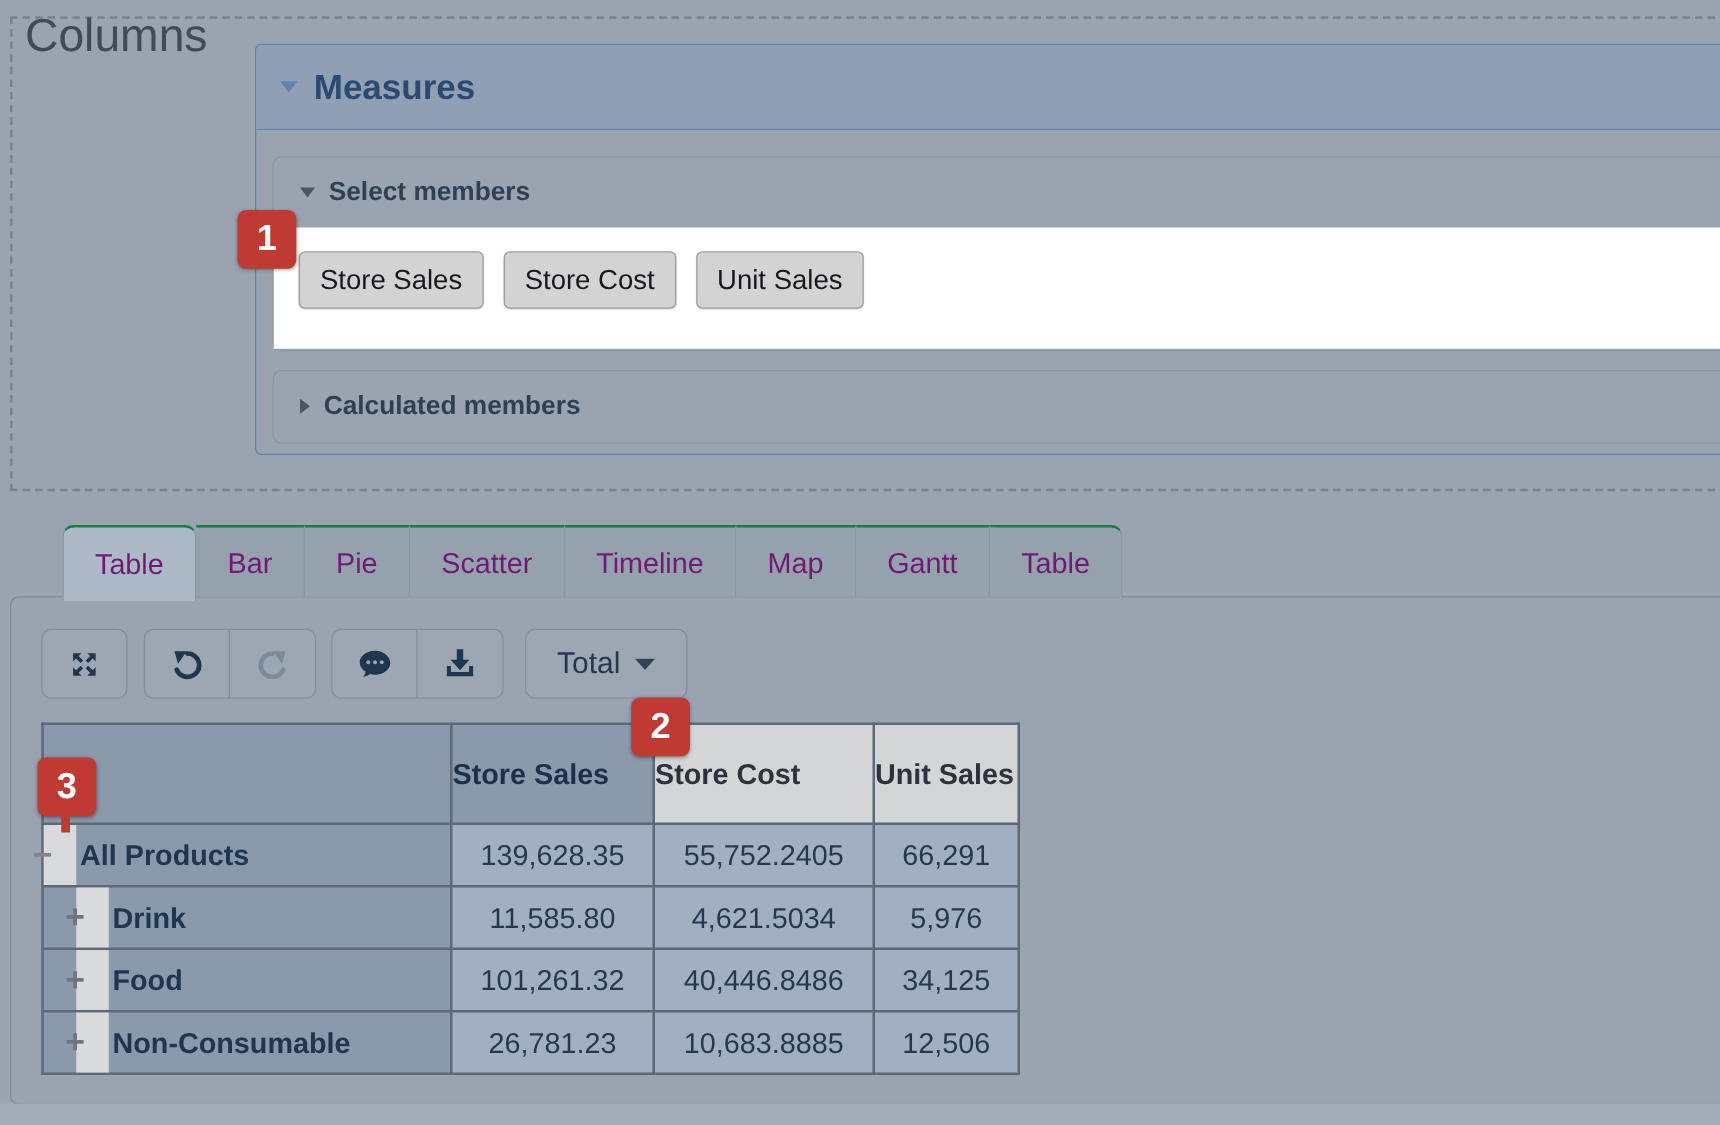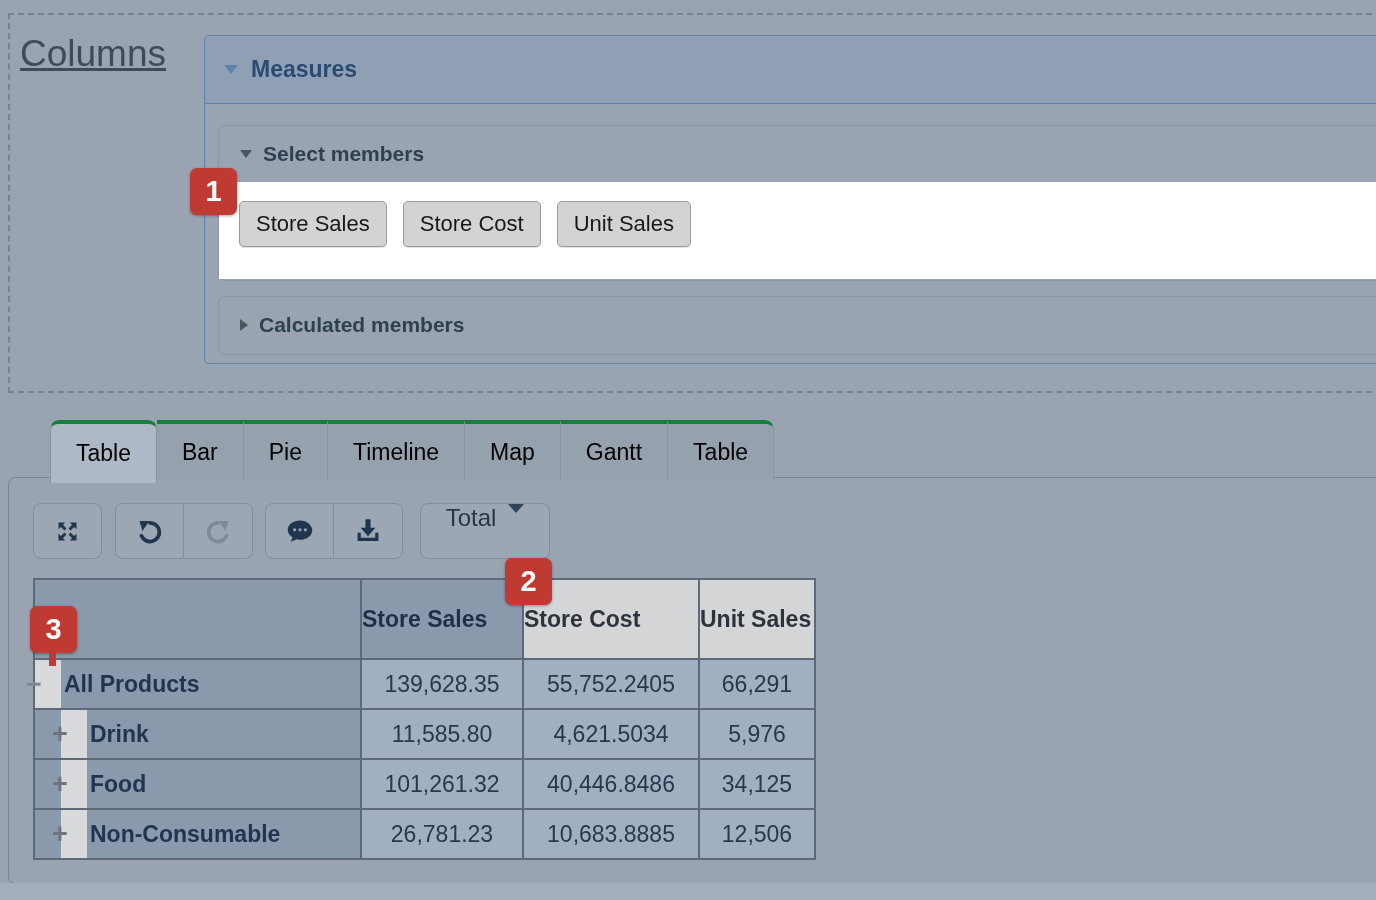--- a/index.html
+++ b/index.html
@@ -6,29 +6,29 @@
   body{
     width:1376px;height:900px;overflow:hidden;
     font-family:"Liberation Sans",sans-serif;
     background:#9aa4b1;
     -webkit-font-smoothing:antialiased;
   }
   .stage{position:relative;width:1376px;height:900px;overflow:hidden;background:#9aa4b1;}
 
   
   .columns-area{position:absolute;left:8px;top:13px;width:1390px;height:376px;border:2px dashed #79828e;}
-  .columns-label{position:absolute;left:20px;top:33px;font-size:37px;color:#414b58;text-decoration:underline;}
+  .columns-label{position:absolute;left:20px;top:8px;font-size:37px;color:#414b58;}
 
   
   .measures-panel{position:absolute;left:204px;top:35px;width:1190px;height:327px;
     border:1px solid #5e82ab;border-radius:5px;}
   .measures-header{height:67px;display:flex;align-items:center;padding-left:19px;
     background:#90a0b4;border-bottom:1px solid #5e82ab;border-radius:5px 5px 0 0;cursor:pointer;}
   .tri-down-blue{width:0;height:0;border-left:7px solid transparent;border-right:7px solid transparent;border-top:9px solid #5d84ae;}
-  .measures-title{margin-left:13px;font-size:23px;font-weight:bold;color:#2b4a72;}
+  .measures-title{margin-left:13px;font-size:28px;font-weight:bold;color:#2b4a72;}
 
   
   .fieldset{position:absolute;border:1px solid #8a95a3;border-radius:7px;}
   .select-fieldset{left:218px;top:125px;width:1180px;height:154px;}
   .calc-fieldset{left:218px;top:296px;width:1180px;height:57px;}
   .fieldset-header{height:55px;display:flex;align-items:center;padding-left:21px;cursor:pointer;}
   .tri-down-gray{width:0;height:0;border-left:6px solid transparent;border-right:6px solid transparent;border-top:8px solid #49555f;}
   .tri-right-gray{width:0;height:0;border-top:6px solid transparent;border-bottom:6px solid transparent;border-left:8px solid #49555f;}
   .fieldset-title{margin-left:11px;font-size:21px;font-weight:bold;color:#2e4052;}
   .drop-area{position:absolute;left:0;top:56px;width:1180px;height:97px;background:#ffffff;}
@@ -41,41 +41,41 @@
   .badge{position:absolute;width:47px;height:47px;background:#bf3a33;border-radius:7px;
     color:#ffffff;font-size:29px;font-weight:bold;display:flex;align-items:center;justify-content:center;
     box-shadow:0 1px 3px rgba(0,0,0,0.35);z-index:50;}
   .badge-1{left:190px;top:168px;}
   .badge-2{left:505px;top:558px;}
   .badge-3{left:30px;top:606px;}
   .badge-tail{position:absolute;left:19px;top:45px;width:7px;height:15px;background:#bf3a33;}
 
   
   .tab-bar{position:absolute;left:50px;top:420px;display:flex;align-items:flex-start;z-index:10;}
-  .tab{height:56px;display:flex;align-items:center;padding:0 25px;font-size:23px;color:#000000;
-    background:#96a1ae;border-top:4px solid #15803d;border-right:1px solid #8a94a1;cursor:pointer;white-space:nowrap;}
+  .tab{height:56px;display:flex;align-items:center;padding:0 25px;font-size:23px;color:#701a75;
+    background:#96a1ae;border-top:2px solid #15803d;border-right:1px solid #8a94a1;cursor:pointer;white-space:nowrap;}
   .tab:first-child{border-left:1px solid #8a94a1;}
   .tab:last-child{border-radius:0 9px 0 0;}
   .tab.active{background:#aeb9c8;border-radius:9px 9px 0 0;height:59px;border-left:1px solid #8a94a1;}
 
   
   .content-panel{position:absolute;left:8px;top:477px;width:1390px;height:405px;
     border:1px solid #7b8795;border-radius:7px;}
   .bottom-strip{position:absolute;left:0;top:883px;width:1376px;height:17px;background:#a4aeba;}
 
   
   .tb-btn,.tb-group{position:absolute;top:503px;height:54px;border:1px solid #828e9c;border-radius:8px;
     background:rgba(255,255,255,0.04);display:flex;}
   .tb-cell{width:67px;height:54px;display:flex;align-items:center;justify-content:center;cursor:pointer;}
   .tb-sep{width:1px;background:#828e9c;}
   .btn-expand{left:33px;width:67px;}
   .grp-undo{left:115px;width:136px;}
   .grp-export{left:265px;width:136px;}
   .btn-total{left:420px;width:128px;height:54px;position:absolute;top:503px;
-    border:1px solid #828e9c;border-radius:8px;display:flex;align-items:flex-start;justify-content:center;
+    border:1px solid #828e9c;border-radius:8px;display:flex;align-items:center;justify-content:center;
     gap:12px;cursor:pointer;background:rgba(255,255,255,0.04);}
   .total-label{font-size:24px;color:#26374b;}
   .caret-down{width:0;height:0;border-left:8px solid transparent;border-right:8px solid transparent;border-top:9px solid #33445a;}
   .icon{display:block;}
 
   
   .pivot{position:absolute;left:33px;top:578px;border-collapse:collapse;table-layout:fixed;z-index:5;}
   .pivot th,.pivot td{border:2px solid #5d6878;padding:0;}
   .pivot th{height:78px;font-size:23px;font-weight:bold;text-align:left;vertical-align:middle;line-height:1.25;}
   .col-rowhdr{width:327px;}
@@ -135,20 +135,21 @@
   <div class="badge badge-2">2</div>
   <div class="badge badge-3">
     <span>3</span>
     <span class="badge-tail"></span>
   </div>
 
   <div class="tab-bar">
     <div class="tab active">Table</div>
     <div class="tab">Bar</div>
     <div class="tab">Pie</div>
+    <div class="tab">Scatter</div>
     <div class="tab">Timeline</div>
     <div class="tab">Map</div>
     <div class="tab">Gantt</div>
     <div class="tab">Table</div>
   </div>
 
   <div class="content-panel"></div>
   <div class="bottom-strip"></div>
 
   <div class="tb-btn btn-expand">

